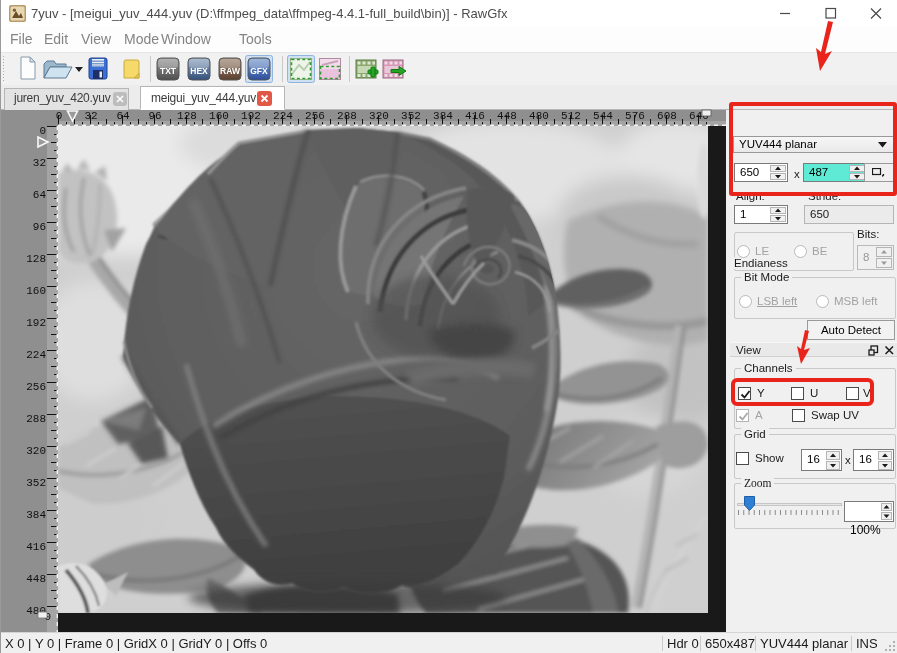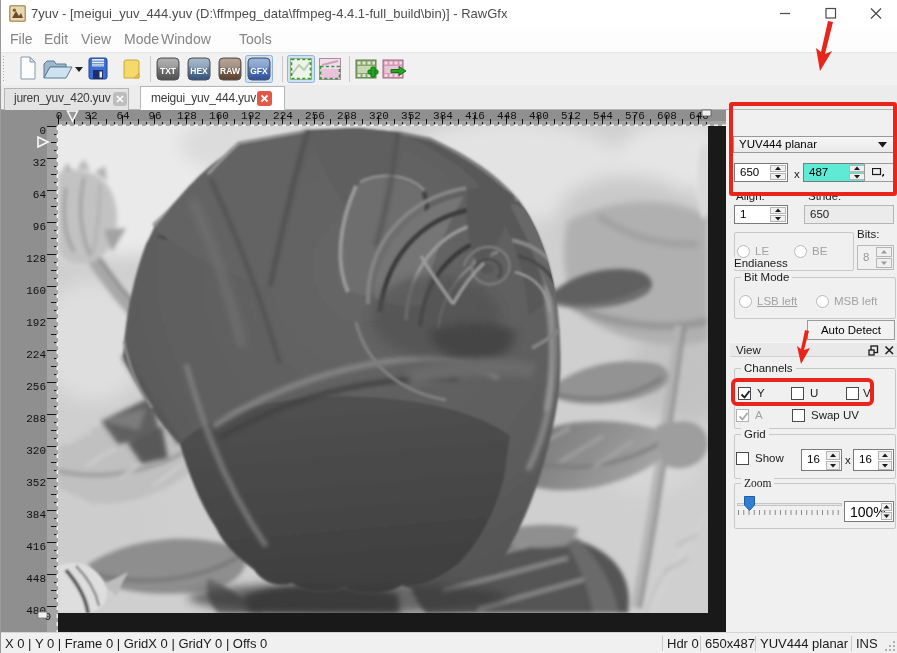--- a/index.html
+++ b/index.html
@@ -797,21 +797,21 @@
         <line x1="71.5" y1="0" x2="71.5" y2="5" stroke="#8a8a8a" stroke-width="1"></line>
         <line x1="76.75" y1="0" x2="76.75" y2="5" stroke="#8a8a8a" stroke-width="1"></line>
         <line x1="82.0" y1="0" x2="82.0" y2="5" stroke="#8a8a8a" stroke-width="1"></line>
         <line x1="87.25" y1="0" x2="87.25" y2="5" stroke="#8a8a8a" stroke-width="1"></line>
         <line x1="92.5" y1="0" x2="92.5" y2="5" stroke="#8a8a8a" stroke-width="1"></line>
         <line x1="97.75" y1="0" x2="97.75" y2="5" stroke="#8a8a8a" stroke-width="1"></line>
         <line x1="103.0" y1="0" x2="103.0" y2="5" stroke="#8a8a8a" stroke-width="1"></line>
         <line x1="108.25" y1="0" x2="108.25" y2="5" stroke="#8a8a8a" stroke-width="1"></line>
       </svg>
       <div class="abs" style="left:114px;top:391px;width:50px;height:21px;background:#ffffff;border:1px solid #7a7a7a;box-sizing:border-box;">
-<span style="position:absolute;left:5px;top:2px;font-size:14px;color:#000;">100%</span>
+<span style="position:absolute;left:5px;top:21px;font-size:12px;color:#000;">100%</span>
 <div style="position:absolute;right:1px;top:1px;width:11px;height:17px;">
 <div style="position:absolute;left:0;top:0;width:11px;height:8px;background:#f0f0f0;border:1px solid #b5b5b5;box-sizing:border-box;"></div>
 <div style="position:absolute;left:0;top:9px;width:11px;height:8px;background:#f0f0f0;border:1px solid #b5b5b5;box-sizing:border-box;"></div>
 <svg style="position:absolute;left:0;top:0;" width="11" height="19">
 <path d="M2.5 5.5 L8.5 5.5 L5.5 2.0 Z" fill="#1a1a1a"></path>
 <path d="M2.5 11.5 L8.5 11.5 L5.5 15.0 Z" fill="#1a1a1a"></path>
 </svg>
         </div>
       </div>
     </div>

